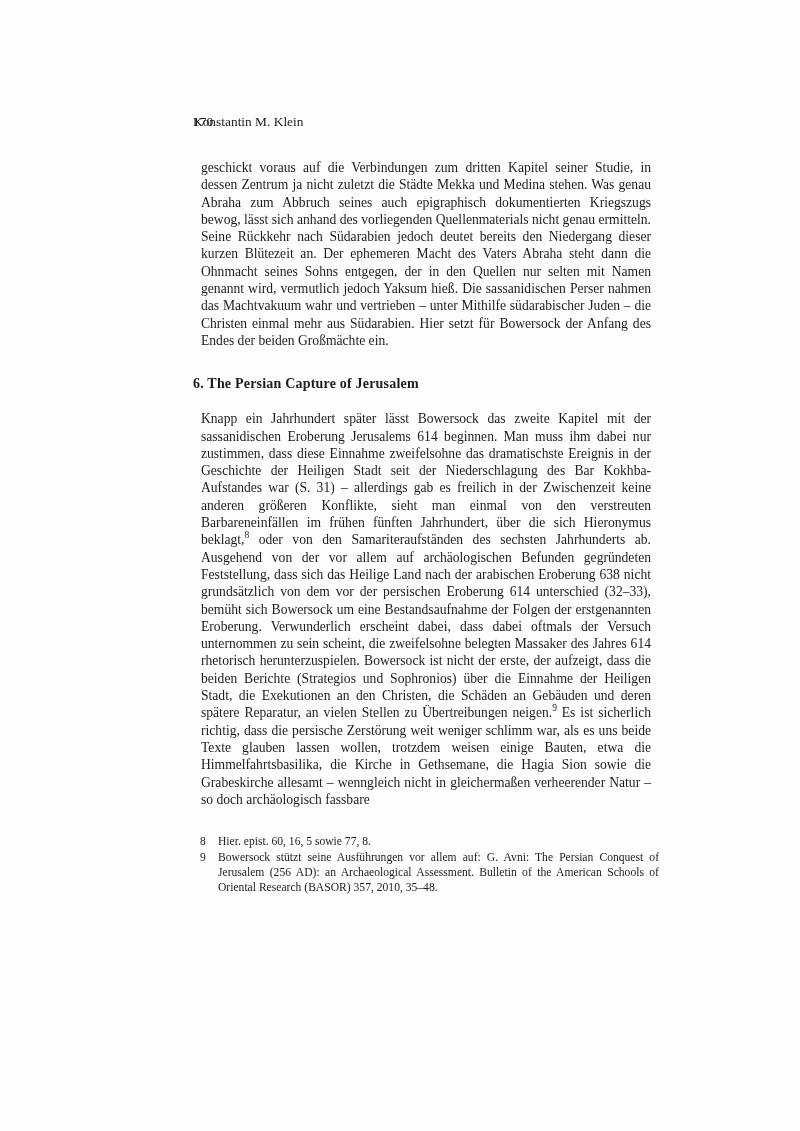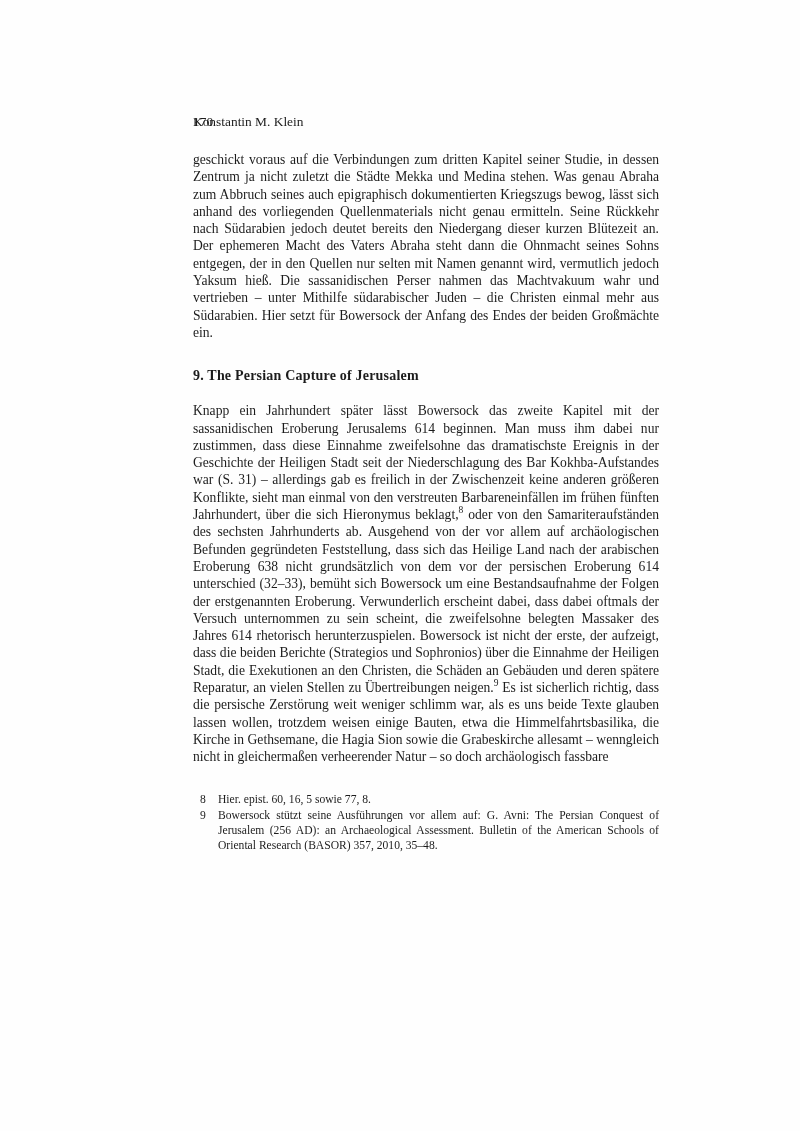--- a/index.html
+++ b/index.html
@@ -38,21 +38,21 @@
   .running-head {
     display: block;
   }
   .text-block {
     position: absolute;
     top: 151px;
     left: 193px;
     width: 466px;
   }
   .body-paragraph {
-    margin: 0;
+    margin: 8px;
     font-size: 13.6px;
     line-height: 17.3px;
     text-align: justify;
     text-justify: inter-word;
   }
   .section-heading {
     font-size: 14px;
     font-weight: bold;
     margin: 26px 0 17px 0;
     line-height: 18px;
@@ -88,21 +88,21 @@
 
   <header class="running-header">
     <span class="page-number">170</span>
     <span class="running-head">Konstantin M. Klein</span>
   </header>
 
   <main class="text-block">
 
     <p class="body-paragraph">geschickt voraus auf die Verbindungen zum dritten Kapitel seiner Studie, in dessen Zentrum ja nicht zuletzt die Städte Mekka und Medina stehen. Was genau Abraha zum Abbruch seines auch epigraphisch dokumentierten Kriegszugs bewog, lässt sich anhand des vorliegenden Quellenmaterials nicht genau ermitteln. Seine Rückkehr nach Südarabien jedoch deutet bereits den Niedergang dieser kurzen Blütezeit an. Der ephemeren Macht des Vaters Abraha steht dann die Ohnmacht seines Sohns entgegen, der in den Quellen nur selten mit Namen genannt wird, vermutlich jedoch Yaksum hieß. Die sassanidischen Perser nahmen das Machtvakuum wahr und vertrieben – unter Mithilfe südarabischer Juden – die Christen einmal mehr aus Südarabien. Hier setzt für Bowersock der Anfang des Endes der beiden Großmächte ein.</p>
 
-    <h2 class="section-heading">9. The Persian Capture of Jerusalem</h2>
+    <h2 class="section-heading">6. The Persian Capture of Jerusalem</h2>
 
     <p class="body-paragraph"><span>Knapp ein Jahrhundert später lässt Bowersock das zweite Kapitel mit der sassanidischen Eroberung Jerusalems 614 beginnen. Man muss ihm dabei nur zustimmen, dass diese Einnahme zweifelsohne das dramatischste Ereignis in der Geschichte der Heiligen Stadt seit der Niederschlagung des Bar Kokhba-Aufstandes war (S. 31) – allerdings gab es freilich in der Zwischenzeit keine anderen größeren Konflikte, sieht man einmal von den verstreuten Barbareneinfällen im frühen fünften Jahrhundert, über die sich Hieronymus beklagt,</span><sup class="footnote-ref">8</sup><span> oder von den Samariteraufständen des sechsten Jahrhunderts ab. Ausgehend von der vor allem auf archäologischen Befunden gegründeten Feststellung, dass sich das Heilige Land nach der arabischen Eroberung 638 nicht grundsätzlich von dem vor der persischen Eroberung 614 unterschied (32–33), bemüht sich Bowersock um eine Bestandsaufnahme der Folgen der erstgenannten Eroberung. Verwunderlich erscheint dabei, dass dabei oftmals der Versuch unternommen zu sein scheint, die zweifelsohne belegten Massaker des Jahres 614 rhetorisch herunterzuspielen. Bowersock ist nicht der erste, der aufzeigt, dass die beiden Berichte (Strategios und Sophronios) über die Einnahme der Heiligen Stadt, die Exekutionen an den Christen, die Schäden an Gebäuden und deren spätere Reparatur, an vielen Stellen zu Übertreibungen neigen.</span><sup class="footnote-ref">9</sup><span> Es ist sicherlich richtig, dass die persische Zerstörung weit weniger schlimm war, als es uns beide Texte glauben lassen wollen, trotzdem weisen einige Bauten, etwa die Himmelfahrtsbasilika, die Kirche in Gethsemane, die Hagia Sion sowie die Grabeskirche allesamt – wenngleich nicht in gleichermaßen verheerender Natur – so doch archäologisch fassbare</span></p>
 
     <section class="footnotes">
       <div class="footnote">
         <span class="footnote-number">8</span>
         <span class="footnote-text">Hier. epist. 60, 16, 5 sowie 77, 8.</span>
       </div>
       <div class="footnote">
         <span class="footnote-number">9</span>

